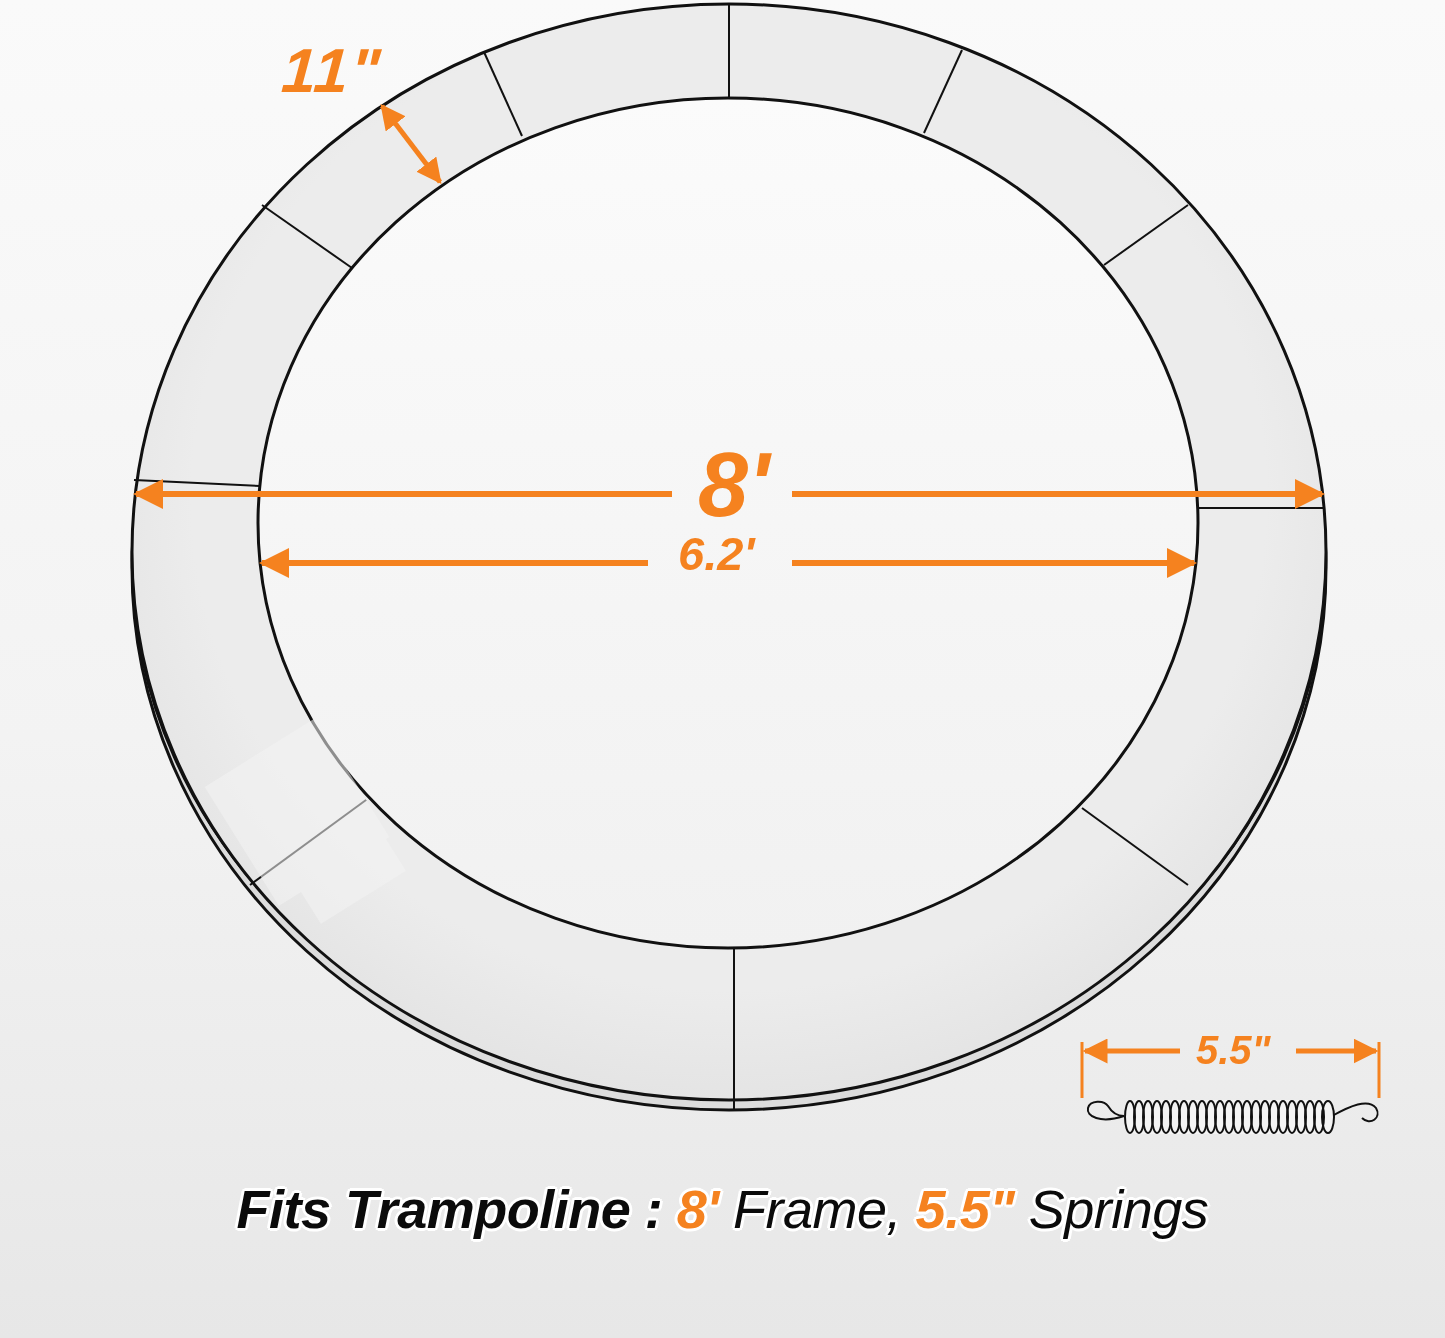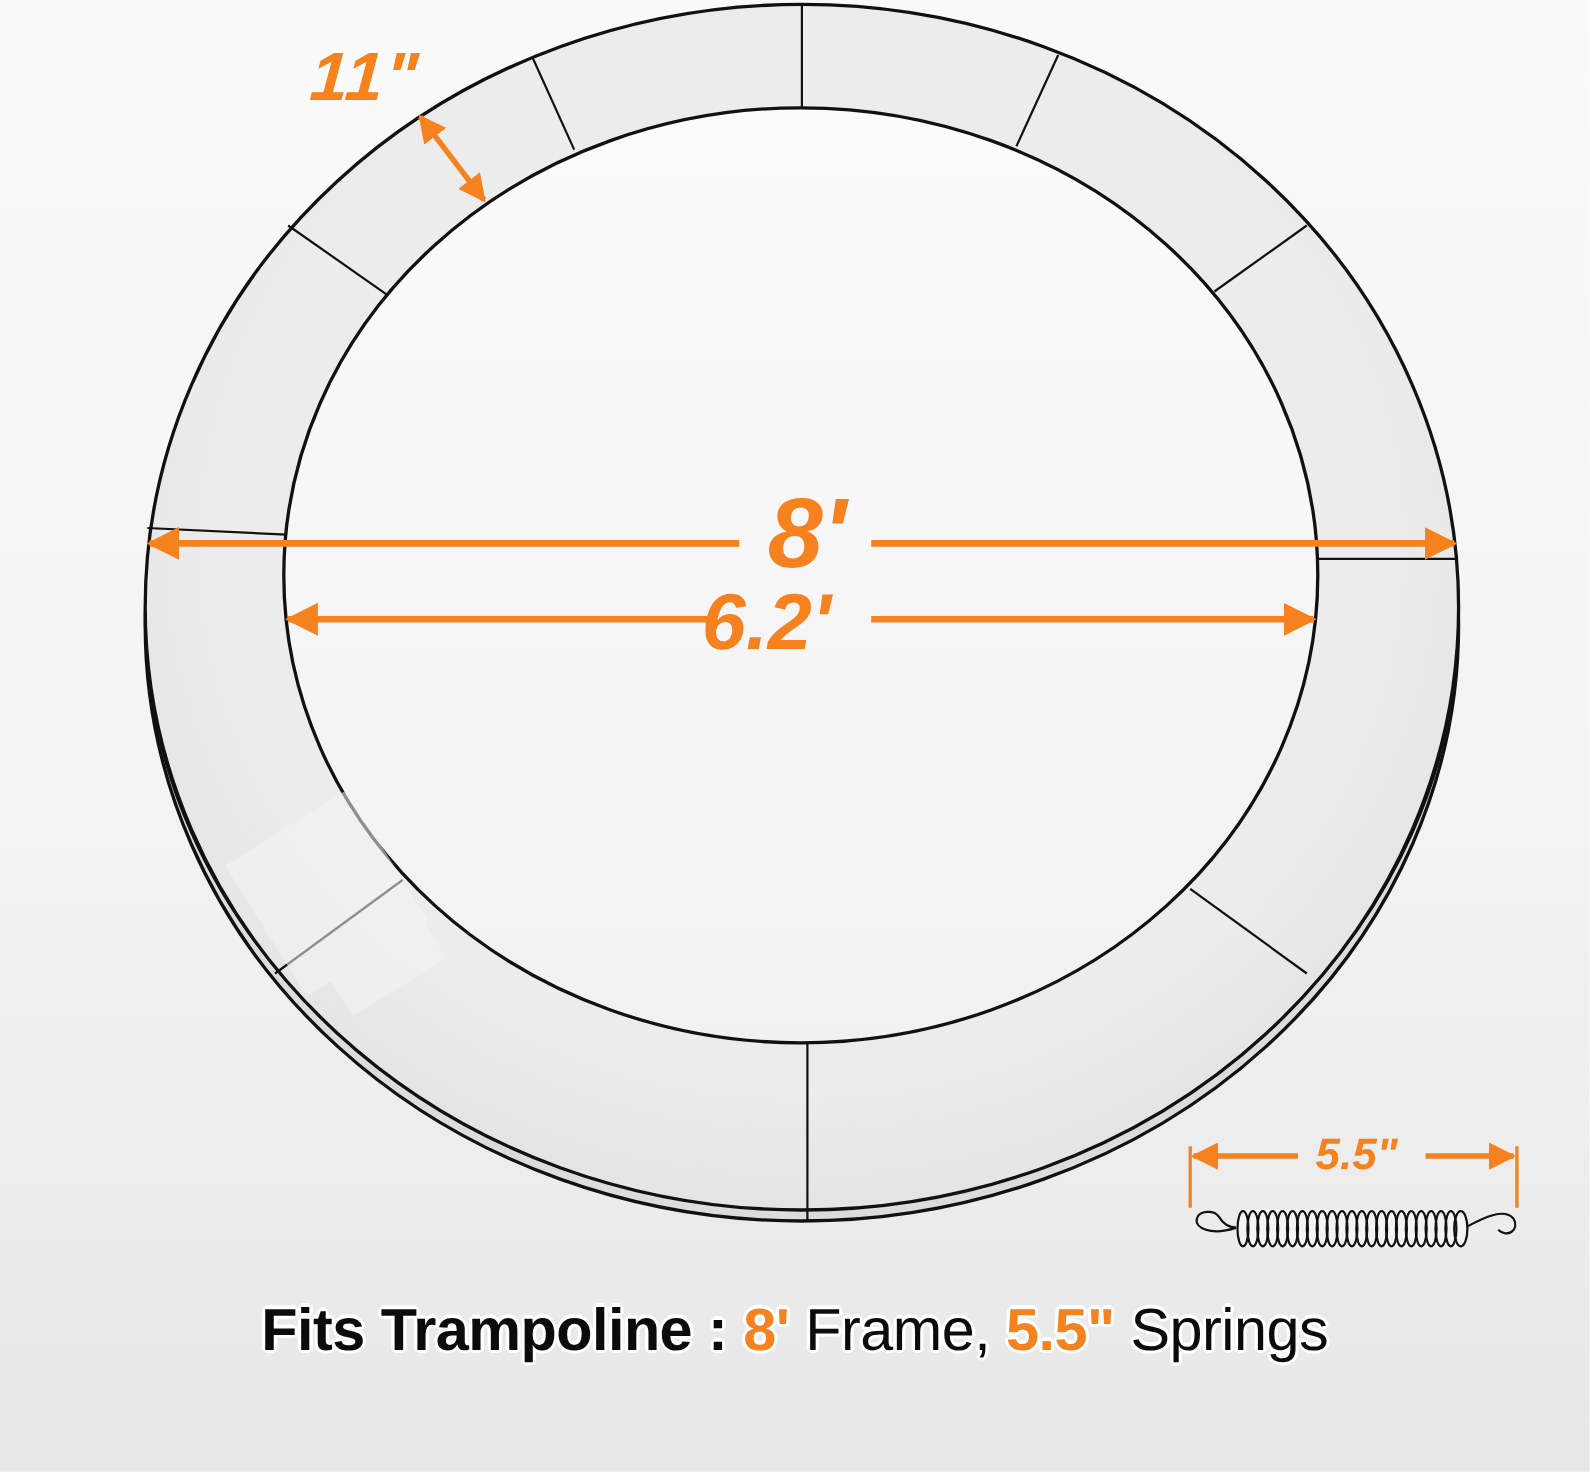--- a/index.html
+++ b/index.html
@@ -43,39 +43,40 @@
       letter-spacing: 2px;
       transform: skewX(-4deg);
     }
     .label-outer {
       left: 690px;
       top: 440px;
       font-size: 90px;
       padding: 0 8px;
     }
     .label-inner {
-      left: 632px;
+      left: 672px;
       top: 530px;
-      font-size: 72px;
+      font-size: 47px;
       padding: 0 6px;
     }
     .label-spring {
       left: 1192px;
       top: 1030px;
       font-size: 40px;
       padding: 0 4px;
     }
     .caption {
       position: absolute;
       left: 0;
       top: 1180px;
       width: 1445px;
       text-align: center;
       font-family: "Liberation Sans", sans-serif;
       font-weight: bold;
+      font-style: italic;
       font-size: 54px;
       line-height: 1.1;
       color: #0b0b0b;
       text-shadow:
         2px 2px 0 #ffffff, -2px -2px 0 #ffffff,
         2px -2px 0 #ffffff, -2px 2px 0 #ffffff,
         0 3px 0 #ffffff, 3px 0 0 #ffffff,
         0 -3px 0 #ffffff, -3px 0 0 #ffffff;
       letter-spacing: -0.5px;
     }

